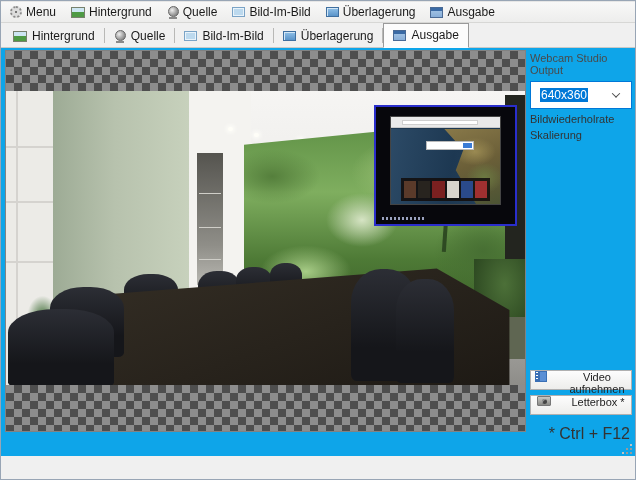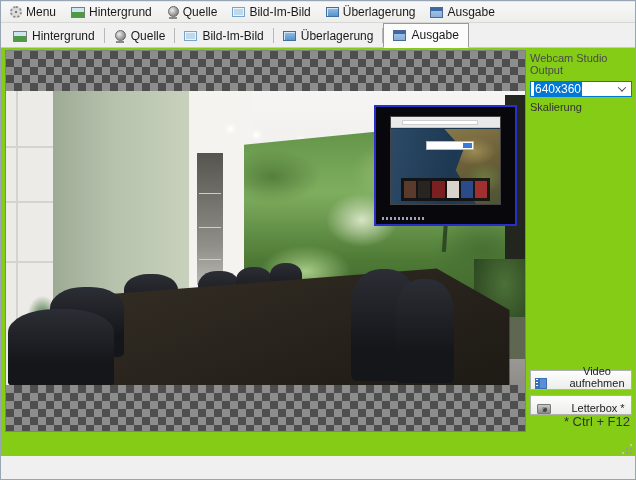--- a/index.html
+++ b/index.html
@@ -58,21 +58,21 @@
   .ic-video::before { content:""; position:absolute; left:1px; top:1px; bottom:1px; width:2px;
     background:repeating-linear-gradient(180deg,#fff 0 1px,transparent 1px 3px); }
   .ic-video::after { content:""; position:absolute; right:1px; top:1px; bottom:1px; width:6px;
     background:#5a8fd5; }
   .ic-camera { width:14px; height:10px; background:linear-gradient(#c9c9c5,#8a8a86);
     border:1px solid #777; border-radius:1px; }
   .ic-camera::before { content:""; position:absolute; left:4px; top:2px; width:5px; height:5px;
     border-radius:50%; background:#444; box-shadow:inset 1px 1px 0 #999; }
 
   
-  .main { position:relative; height:408px; background:#84cc16; }
+  .main { position:relative; height:408px; background:#0ea5e9; }
 
   .preview { position:absolute; left:4px; top:2px; width:521px; height:382px;
     border:1px solid #828282; background:#6f6f6f; overflow:hidden; }
   .checker { position:absolute; left:0; right:0;
     background:repeating-conic-gradient(#4e4e4e 0% 25%, #8d8d8d 0% 50%);
     background-size:16px 16px; }
   .checker.top { top:0; height:40px; }
   .checker.bottom { bottom:0; height:46px; }
 
   
@@ -158,34 +158,34 @@
   .b-tiles span { flex:1; }
   .t1{background:#5a3a2a;} .t2{background:#28241f;} .t3{background:#7a2020;}
   .t4{background:#d8d4cc;} .t5{background:#2a4a8a;} .t6{background:#a03030;}
   .pip-caption { position:absolute; left:6px; bottom:4px; width:44px; height:3px;
     background:repeating-linear-gradient(90deg,#9aa2c0 0 2px,transparent 2px 4px); }
 
   
   .panel { position:absolute; left:529px; top:2px; width:102px; height:404px; font-size:11px; color:#3f3f3f; }
   .p-title { margin:2px 0 5px; color:#4a4a4a; }
   .p-label { margin:4px 0 2px; color:#333; }
-  .combo { height:16px; border:1px solid #8a8a8a; background:#fff; display:flex;
-    align-items:center; justify-content:space-between; padding:0 3px; font-size:12px; color:#111; }
+  .combo { height:28px; border:1px solid #8a8a8a; background:#fff; display:flex;
+    align-items:center; justify-content:space-between; padding:0 9px; font-size:12px; color:#111; }
   .combo.focused { border-color:#0078d7; }
   .combo.focused .val { background:#0078d7; color:#fff; padding:0 1px; }
   .arrow { width:6px; height:6px; border-right:1.5px solid #4a4a4a; border-bottom:1.5px solid #4a4a4a;
     transform:rotate(45deg) translate(-1px,-1px); flex:0 0 auto; margin-right:3px; }
   .btn { position:absolute; left:0; width:102px; height:20px;
     background:linear-gradient(180deg,#fdfdfd,#ededeb); border:1px solid #b0b0b0;
-    display:flex; align-items:flex-end; gap:20px; font-size:11px; color:#222;
+    display:flex; align-items:flex-start; gap:20px; font-size:11px; color:#222;
     font-family:inherit; padding:0 4px; }
   .btn .mic { position:relative; }
   .btn-video { top:320px; }
   .btn-snap { top:345px; justify-content:center; }
-  .note { position:absolute; top:364px; right:2px; font-size:13px; color:#333; }
+  .note { position:absolute; top:375px; right:2px; font-size:16px; color:#333; }
 
   .grip { position:absolute; right:3px; bottom:2px; width:12px; height:12px; }
   .grip span { position:absolute; right:0; bottom:0; width:2px; height:2px; background:#9a9a9a;
     box-shadow:-4px 0 #9a9a9a, 0 -4px #9a9a9a, -8px 0 #c2c2c2, 0 -8px #c2c2c2, -4px -4px #9a9a9a; }
 </style>
 </head>
 <body>
 
 <div class="window">
 
@@ -299,20 +299,21 @@
     </div>
 
     <div class="panel">
       <div class="p-title">Webcam Studio Output</div>
 
       <div class="combo focused">
         <span class="val">640x360</span>
         <span class="arrow"></span>
       </div>
 
+      <div class="p-label">Bildwiederholrate</div>
 
       <div class="p-label">Skalierung</div>
 
       <button class="btn btn-video">
         <span class="mic ic-video"></span>
         <span>Video aufnehmen</span>
       </button>
       <button class="btn btn-snap">
         <span class="mic ic-camera"></span>
         <span>Letterbox  *</span>

